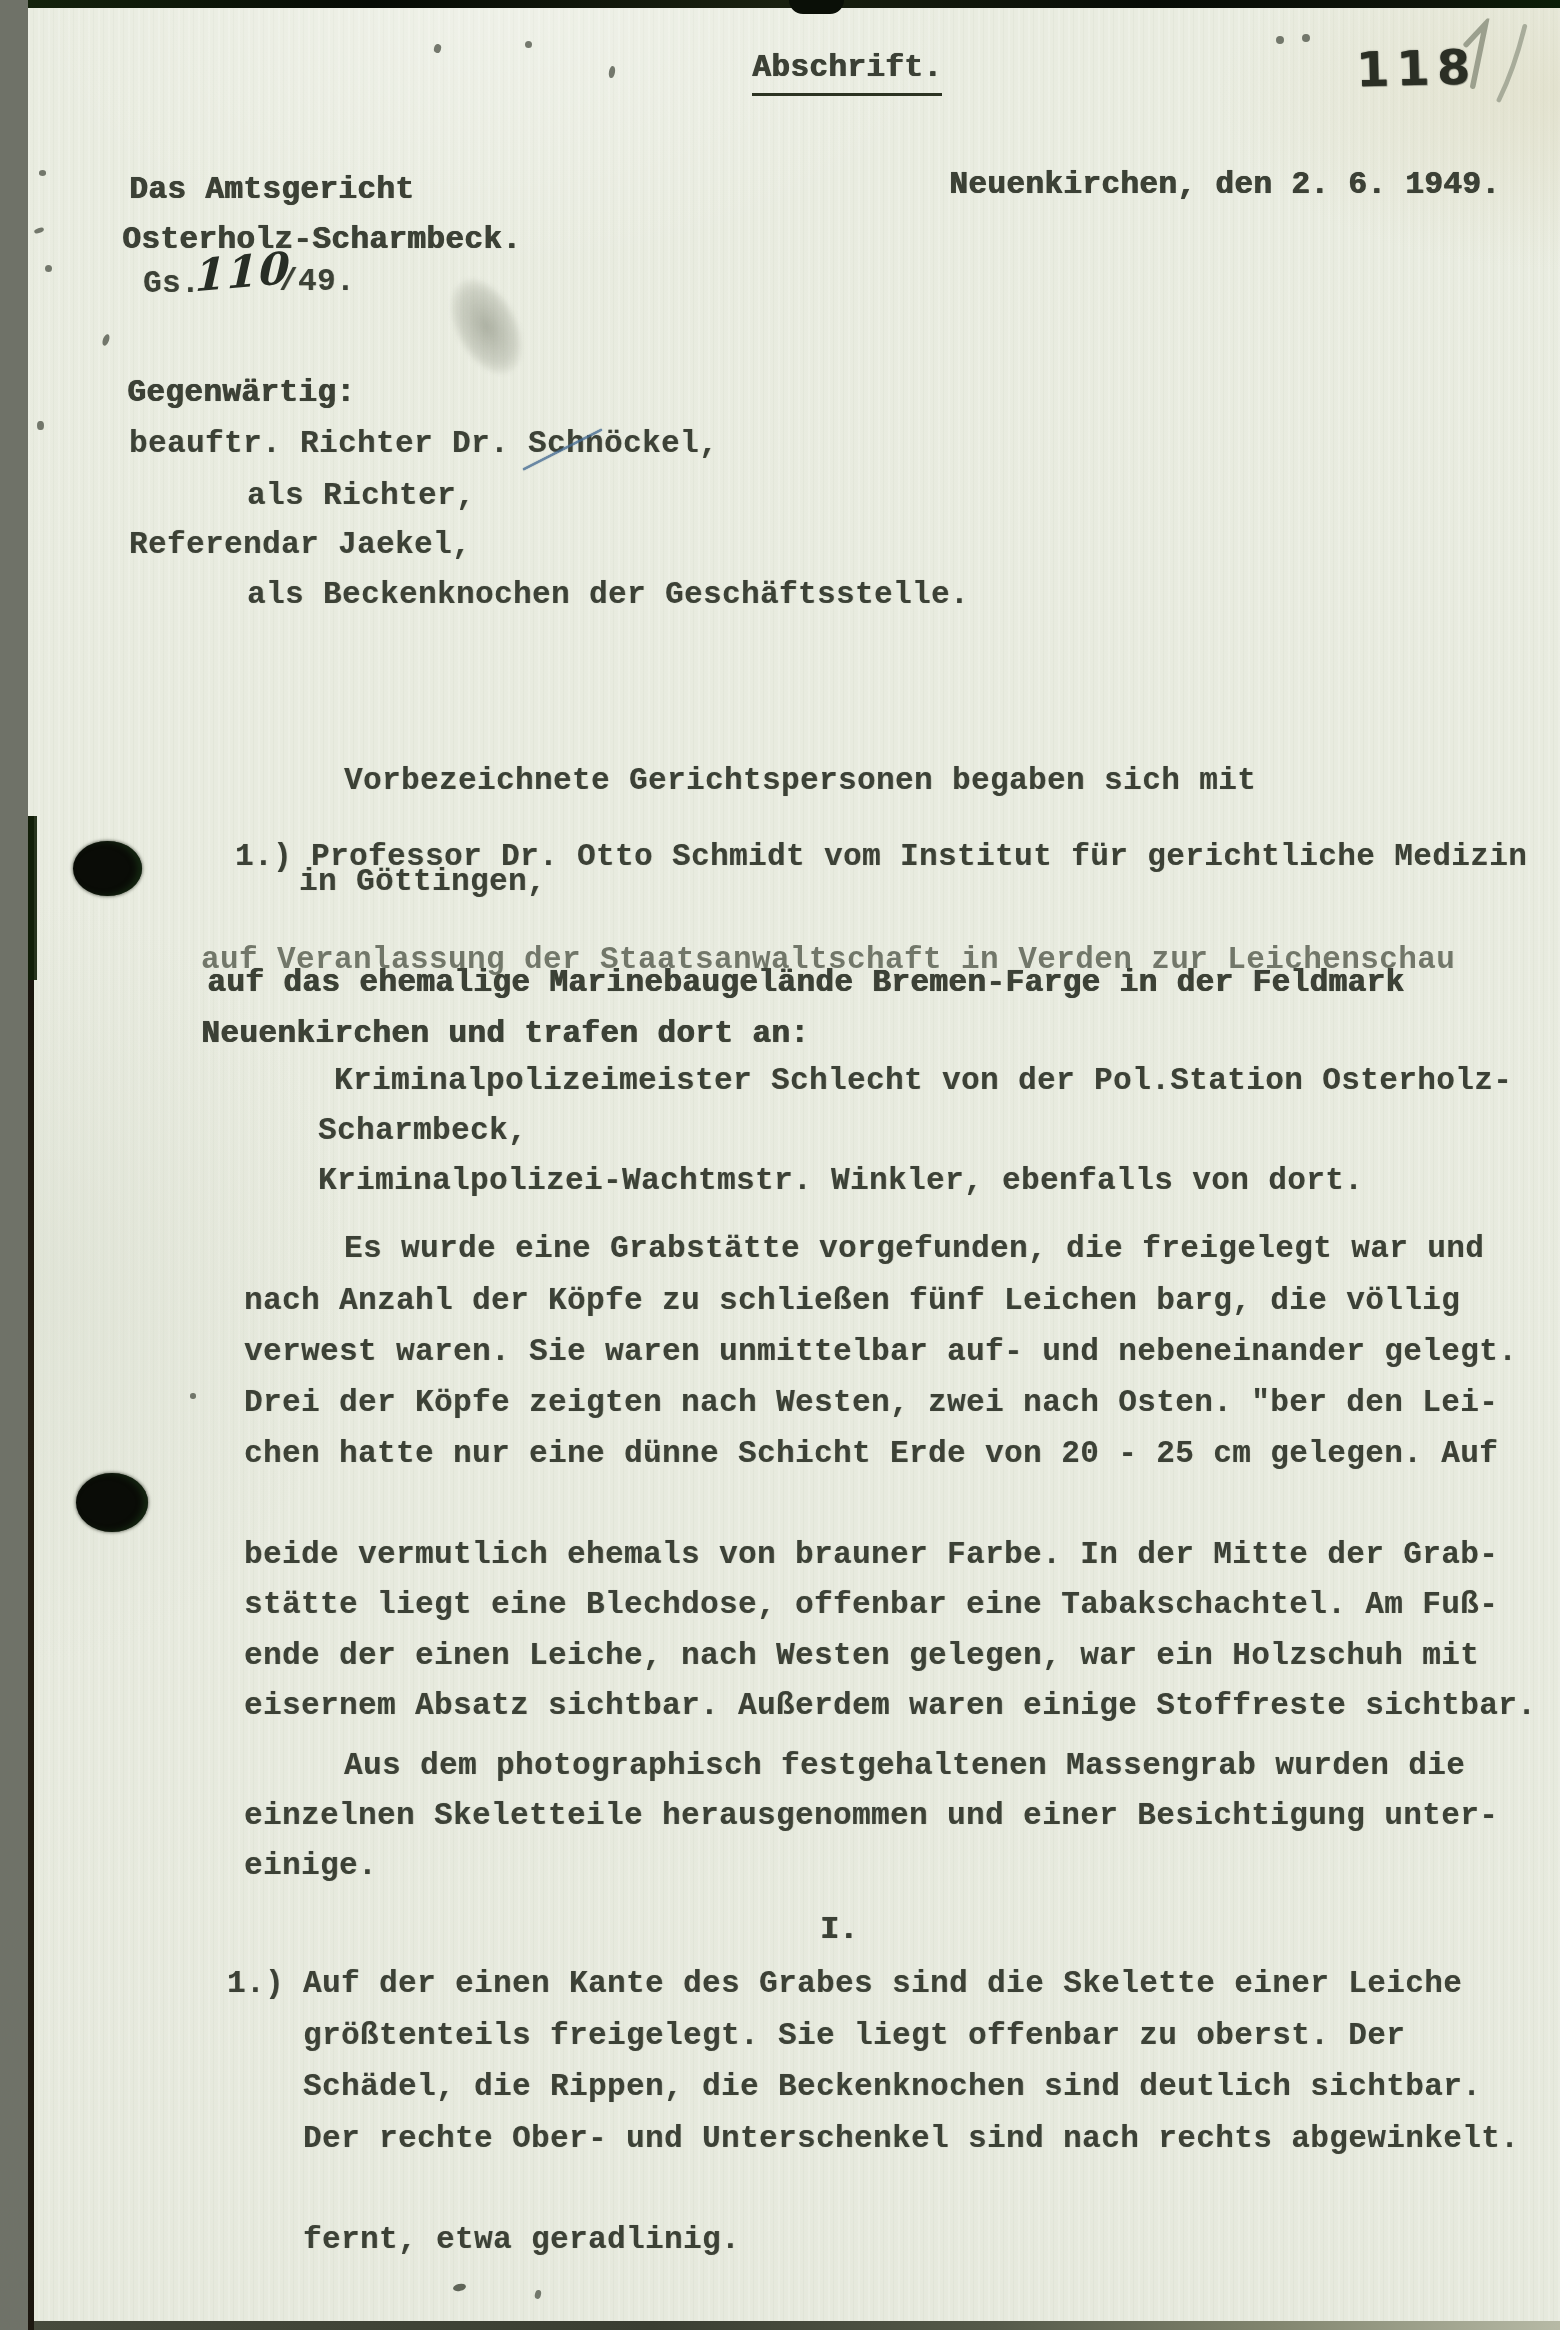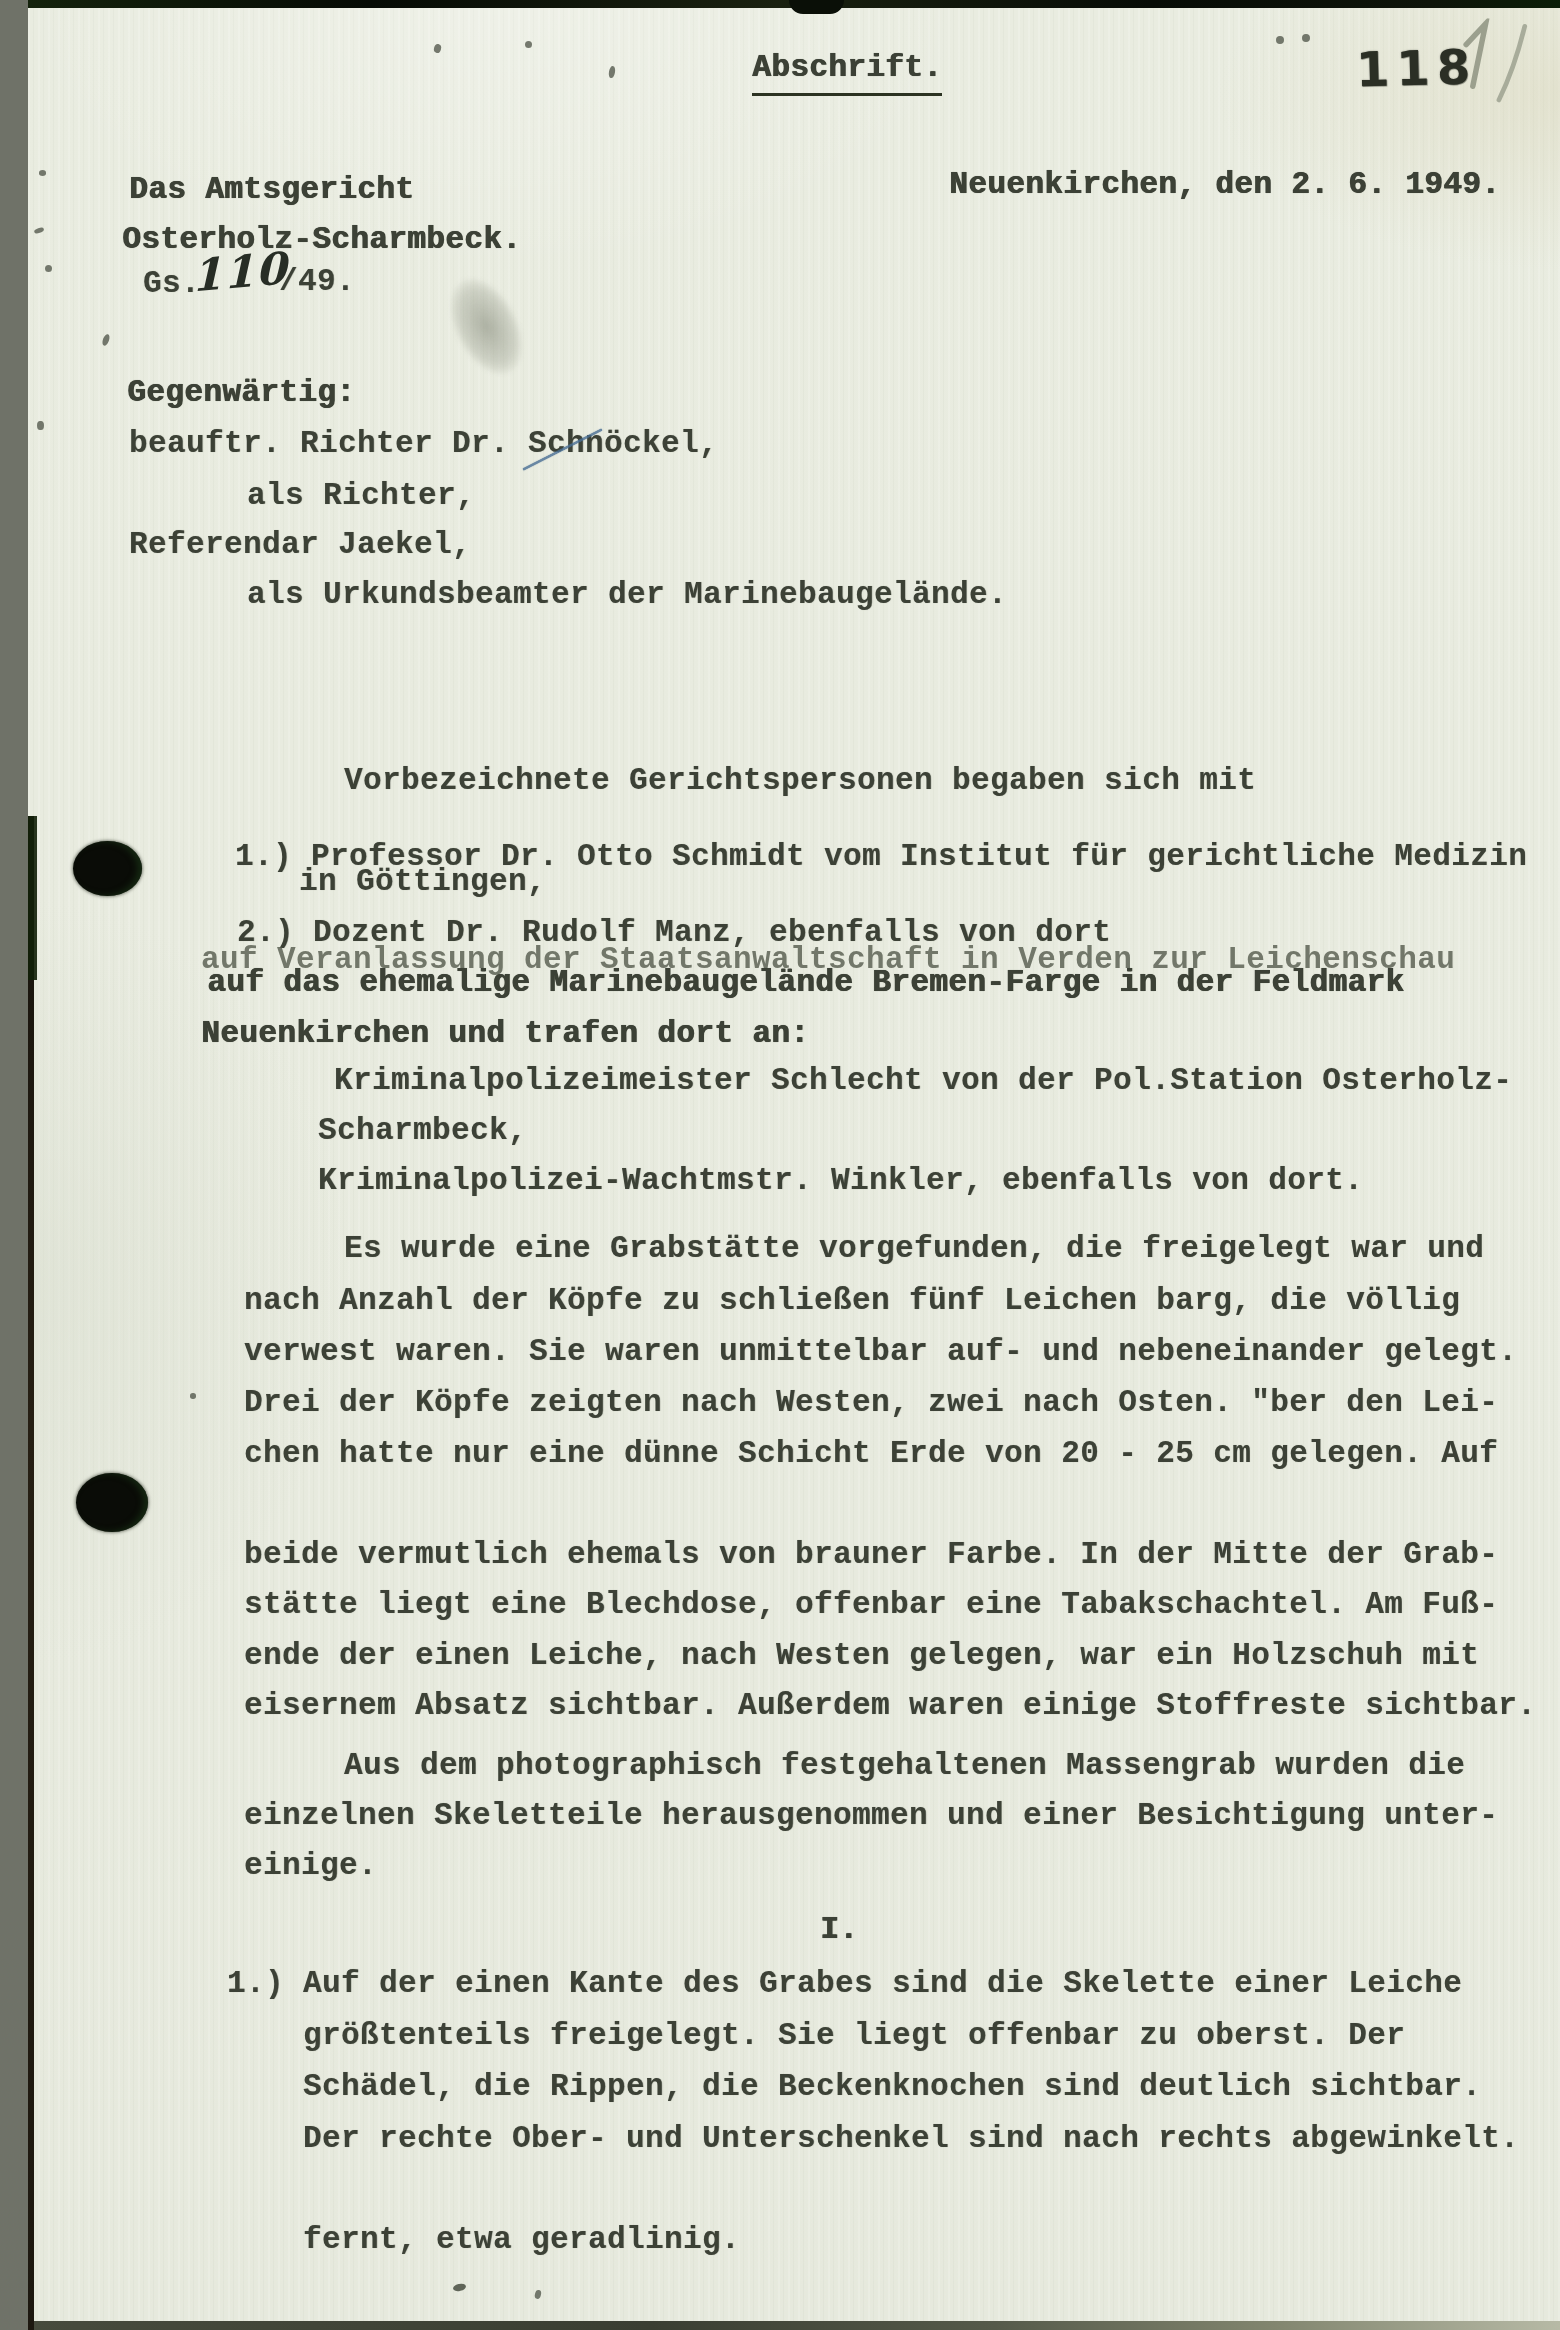--- a/index.html
+++ b/index.html
@@ -100,26 +100,25 @@
   <div class="tw" style="left:115px;top:264px;">Gs.</div>
   <div class="hand" style="left:167px;top:250px;">110</div>
   <div class="tw" style="left:251px;top:262px;">/49.</div>
   <div class="tw heavy" style="left:921px;top:165px;">Neuenkirchen, den 2. 6. 1949.</div>
 
   <div class="tw heavy" style="left:99px;top:373px;">Gegenwärtig:</div>
   <div class="tw" style="left:101px;top:424px;">beauftr. Richter Dr. Schnöckel,</div>
   <div class="check" style="left:490px;top:448px;"></div>
   <div class="tw" style="left:219px;top:476px;">als Richter,</div>
   <div class="tw" style="left:101px;top:525px;">Referendar Jaekel,</div>
-  <div class="tw" style="left:219px;top:575px;">als Urkundsbeamter der Marinebaugelände.</div>
+  <div class="tw" style="left:219px;top:575px;">als Beckenknochen der Geschäftsstelle.</div>
 
   <div class="tw" style="left:316px;top:761px;">Vorbezeichnete Gerichtspersonen begaben sich mit</div>
   <div class="tw" style="left:207px;top:837px;">1.) Professor Dr. Otto Schmidt vom Institut für gerichtliche Medizin</div>
   <div class="tw" style="left:271px;top:862px;">in Göttingen,</div>
-  <div class="tw" style="left:209px;top:913px;">2.) Dozent Dr. Rudolf Manz, ebenfalls von dort</div>
   <div class="tw faint" style="left:173px;top:940px;">auf Veranlassung der Staatsanwaltschaft in Verden zur Leichenschau</div>
   <div class="tw heavy" style="left:179px;top:963px;">auf das ehemalige Marinebaugelände Bremen-Farge in der Feldmark</div>
   <div class="tw heavy" style="left:173px;top:1014px;">Neuenkirchen und trafen dort an:</div>
   <div class="tw" style="left:306px;top:1061px;">Kriminalpolizeimeister Schlecht von der Pol.Station Osterholz-</div>
   <div class="tw" style="left:290px;top:1111px;">Scharmbeck,</div>
   <div class="tw" style="left:290px;top:1161px;">Kriminalpolizei-Wachtmstr. Winkler, ebenfalls von dort.</div>
 
   <div class="tw" style="left:316px;top:1229px;">Es wurde eine Grabstätte vorgefunden, die freigelegt war und</div>
   <div class="tw" style="left:216px;top:1281px;">nach Anzahl der Köpfe zu schließen fünf Leichen barg, die völlig</div>
   <div class="tw" style="left:216px;top:1332px;">verwest waren. Sie waren unmittelbar auf- und nebeneinander gelegt.</div>

